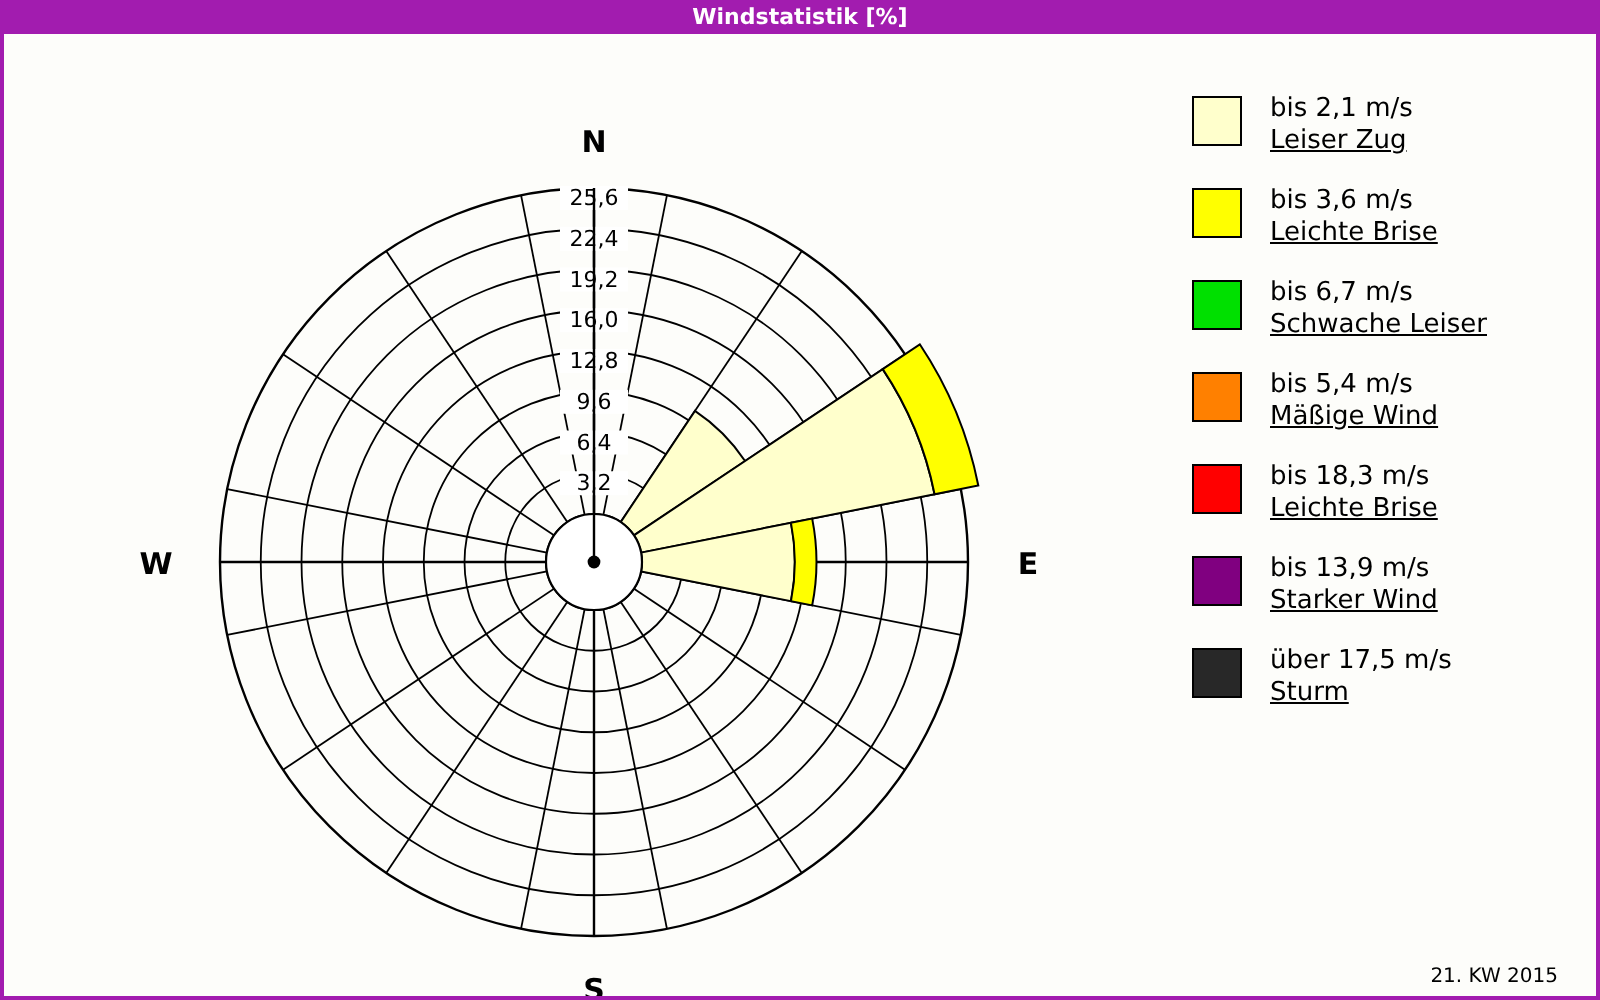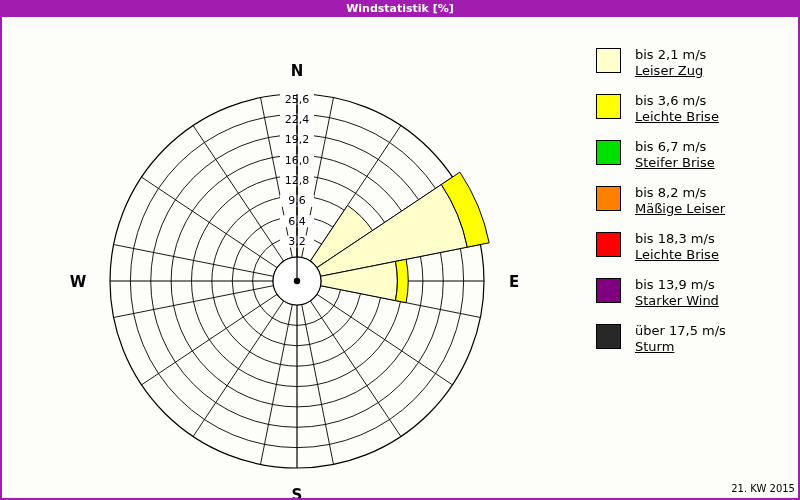--- a/index.html
+++ b/index.html
@@ -47,21 +47,21 @@
     margin-right:14px;margin-top:1px;
     flex:0 0 25px;
   }
   .legend-text{
     font-size:13px;line-height:16px;color:#000000;
     font-family:"DejaVu Sans",sans-serif;
     white-space:nowrap;
   }
   .legend-text .l2{display:block;text-decoration:underline;}
   .footer{
-    position:absolute;right:3px;bottom:4px;
+    position:absolute;right:19px;bottom:4px;
     font-size:10px;color:#000000;
     font-family:"DejaVu Sans",sans-serif;
   }
   text{font-family:"DejaVu Sans",sans-serif;}
 </style>
 </head>
 <body>
 
 <div class="window">
 
@@ -145,25 +145,25 @@
         <div class="legend-row">
           <div class="swatch" style="background: rgb(255, 255, 204);"></div>
           <div class="legend-text"><span>bis 2,1 m/s</span><span class="l2">Leiser Zug</span></div>
         </div>
         <div class="legend-row">
           <div class="swatch" style="background: rgb(255, 255, 0);"></div>
           <div class="legend-text"><span>bis 3,6 m/s</span><span class="l2">Leichte Brise</span></div>
         </div>
         <div class="legend-row">
           <div class="swatch" style="background: rgb(0, 224, 0);"></div>
-          <div class="legend-text"><span>bis 6,7 m/s</span><span class="l2">Steifer Brise</span></div>
+          <div class="legend-text"><span>bis 6,7 m/s</span><span class="l2">Schwache Leiser</span></div>
         </div>
         <div class="legend-row">
           <div class="swatch" style="background: rgb(255, 128, 0);"></div>
-          <div class="legend-text"><span>bis 8,2 m/s</span><span class="l2">Mäßige Leiser</span></div>
+          <div class="legend-text"><span>bis 5,4 m/s</span><span class="l2">Mäßige Wind</span></div>
         </div>
         <div class="legend-row">
           <div class="swatch" style="background: rgb(255, 0, 0);"></div>
           <div class="legend-text"><span>bis 18,3 m/s</span><span class="l2">Leichte Brise</span></div>
         </div>
         <div class="legend-row">
           <div class="swatch" style="background: rgb(128, 0, 128);"></div>
           <div class="legend-text"><span>bis 13,9 m/s</span><span class="l2">Starker Wind</span></div>
         </div>
         <div class="legend-row">

